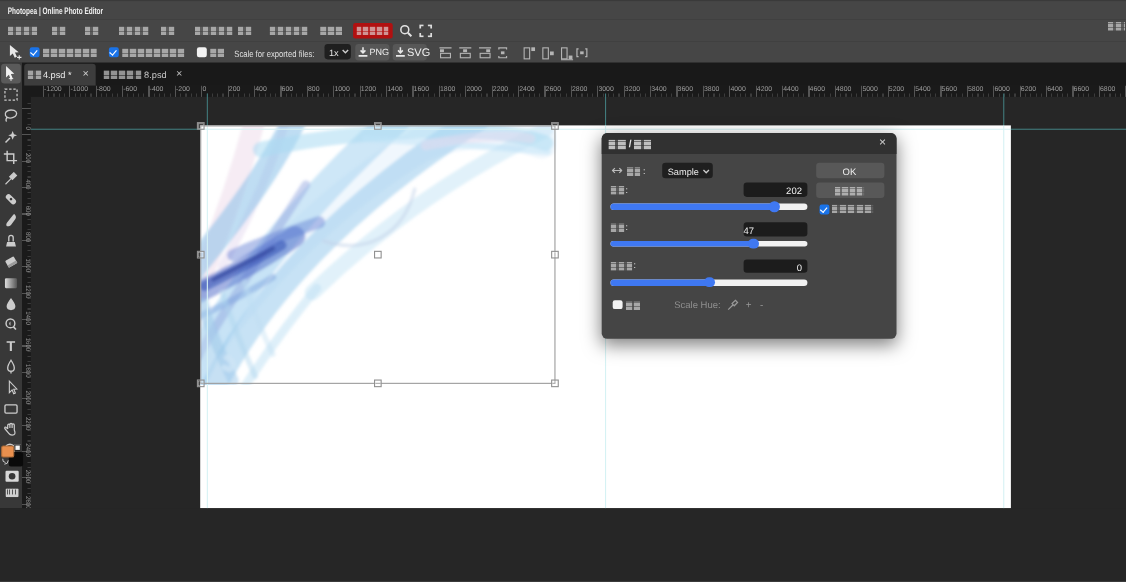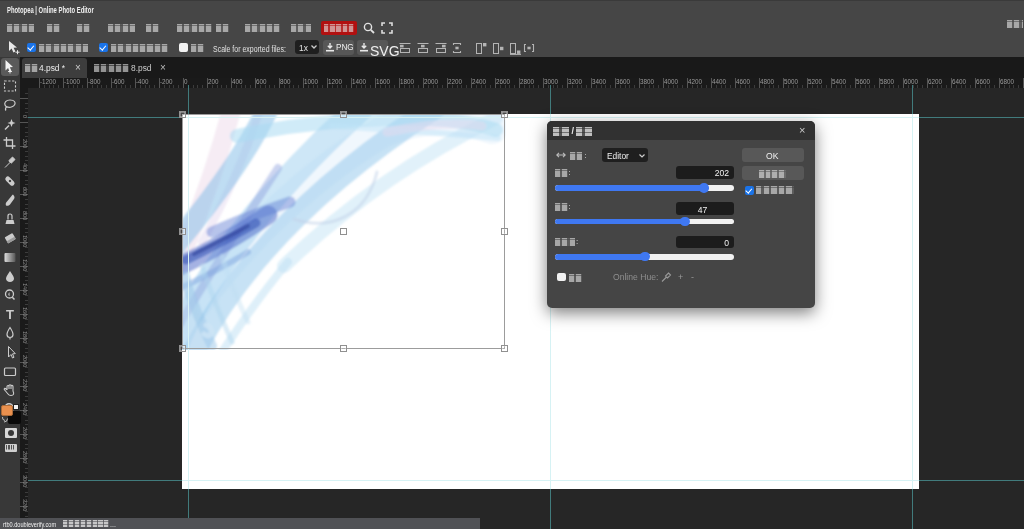--- a/index.html
+++ b/index.html
@@ -1,16 +1,16 @@
 <!DOCTYPE html>
 <html><head><meta charset="utf-8">
 <style>
 html,body{margin:0;padding:0;background:#262626;}
 *{box-sizing:border-box;font-family:"Liberation Sans",sans-serif;}
-#root{position:relative;width:1024px;height:529px;overflow:hidden;background:#262626;}
+#root{position:relative;width:1024px;height:462px;overflow:hidden;background:#262626;}
 .abs{position:absolute;}
 .txt{color:#e4e4e4;font-size:9px;line-height:1;white-space:nowrap;}
 </style></head><body>
 <div id="root">
 
 <div class="abs" style="left:0;top:0;width:1024px;height:18px;background:#464646;border-top:1px solid #3a3a3a;"></div>
 <div class="abs txt" style="left:7px;top:5.5px;font-size:8.5px;color:#f0f0f0;font-weight:bold;transform:scaleX(0.69);transform-origin:0 0;">Photopea | Online Photo Editor</div>
 <div class="abs" style="left:0;top:18px;width:1024px;height:20px;background:#464646;"></div>
 <div class="abs" style="left:7px;top:24px;width:27.4px;height:8px;background:repeating-linear-gradient(90deg, rgba(228,228,228,0.62) 0 5.11px, rgba(228,228,228,0.15) 5.11px 7.3px);-webkit-mask-image:repeating-linear-gradient(0deg,#000 0 2.6px, rgba(0,0,0,0.45) 2.6px 3.5px);"></div>
 <div class="abs" style="left:47px;top:24px;width:12.8px;height:8px;background:repeating-linear-gradient(90deg, rgba(228,228,228,0.62) 0 5.11px, rgba(228,228,228,0.15) 5.11px 7.3px);-webkit-mask-image:repeating-linear-gradient(0deg,#000 0 2.6px, rgba(0,0,0,0.45) 2.6px 3.5px);"></div>
@@ -54,21 +54,21 @@
     <svg class="abs" style="left:325px;top:42px;" width="10" height="10" viewBox="0 0 10 10">
       <path d="M5 1 V5.6 M2.8 3.8 L5 6 L7.2 3.8" fill="none" stroke="#e8e8e8" stroke-width="1.4"></path>
       <path d="M1 8.7 H9" stroke="#e8e8e8" stroke-width="1.6"></path>
     </svg>
     <div class="abs txt" style="left:336px;top:43.5px;font-size:8.2px;color:#efefef;font-weight:normal;">PNG</div>
 <div class="abs" style="left:357px;top:39.5px;width:31px;height:15px;background:#575757;border-radius:3px;"></div>
     <svg class="abs" style="left:359px;top:42px;" width="10" height="10" viewBox="0 0 10 10">
       <path d="M5 1 V5.6 M2.8 3.8 L5 6 L7.2 3.8" fill="none" stroke="#e8e8e8" stroke-width="1.4"></path>
       <path d="M1 8.7 H9" stroke="#e8e8e8" stroke-width="1.6"></path>
     </svg>
-    <div class="abs txt" style="left:370px;top:43.5px;font-size:14px;color:#efefef;font-weight:normal;">SVG</div>
+    <div class="abs txt" style="left:370px;top:43.5px;font-size:10px;color:#efefef;font-weight:normal;">SVG</div>
 <svg class="abs" style="left:399px;top:42px;" width="12" height="12" viewBox="0 0 12 12">
       <rect x="1.5" y="6.5" width="9" height="4" fill="none" stroke="#b4b4b4" stroke-width="1"></rect>
       <line x1="0.5" y1="1.5" x2="11.5" y2="1.5" stroke="#b4b4b4" stroke-width="1"></line>
       <rect x="1" y="2.8" width="3.6" height="2.6" fill="#b4b4b4"></rect>
     </svg>
 <svg class="abs" style="left:417px;top:42px;" width="12" height="12" viewBox="0 0 12 12">
       <rect x="1.5" y="6.5" width="9" height="4" fill="none" stroke="#b4b4b4" stroke-width="1"></rect>
       <line x1="0.5" y1="1.5" x2="11.5" y2="1.5" stroke="#b4b4b4" stroke-width="1"></line>
       <rect x="4" y="2.8" width="3.6" height="2.6" fill="#b4b4b4"></rect>
     </svg>
@@ -327,55 +327,55 @@
 <div class="abs" style="left:553px;top:126.5px;width:16.2px;height:9px;background:repeating-linear-gradient(90deg, rgba(228,228,228,0.8) 0 6.44px, rgba(228,228,228,0.20) 6.44px 9.2px);-webkit-mask-image:repeating-linear-gradient(0deg,#000 0 3.0px, rgba(0,0,0,0.45) 3.0px 4.0px);"></div>
 <div class="abs txt" style="left:571.5px;top:126.5px;font-size:9px;color:#e8e8e8;font-weight:bold;">/</div>
 <div class="abs" style="left:576px;top:126.5px;width:16.2px;height:9px;background:repeating-linear-gradient(90deg, rgba(228,228,228,0.8) 0 6.44px, rgba(228,228,228,0.20) 6.44px 9.2px);-webkit-mask-image:repeating-linear-gradient(0deg,#000 0 3.0px, rgba(0,0,0,0.45) 3.0px 4.0px);"></div>
 <div class="abs txt" style="left:799px;top:125px;font-size:11px;color:#cccccc;font-weight:normal;">×</div>
 <svg class="abs" style="left:556px;top:151px;" width="10" height="8" viewBox="0 0 10 8">
       <path d="M1 4 H9 M3 1.8 L0.8 4 L3 6.2 M7 1.8 L9.2 4 L7 6.2" fill="none" stroke="#bbb" stroke-width="1.1"></path>
     </svg>
 <div class="abs" style="left:569.5px;top:151.5px;width:12.8px;height:8px;background:repeating-linear-gradient(90deg, rgba(228,228,228,0.62) 0 5.11px, rgba(228,228,228,0.15) 5.11px 7.3px);-webkit-mask-image:repeating-linear-gradient(0deg,#000 0 2.6px, rgba(0,0,0,0.45) 2.6px 3.5px);"></div>
 <div class="abs txt" style="left:584.5px;top:151.5px;font-size:8px;color:#e4e4e4;font-weight:normal;">:</div>
 <div class="abs" style="left:602px;top:148px;width:46px;height:13.5px;background:#1f1f1f;border-radius:3px;"></div>
-<div class="abs txt" style="left:607px;top:151.5px;font-size:8.4px;color:#eeeeee;font-weight:normal;">Editor</div>
+<div class="abs txt" style="left:607px;top:151.5px;font-size:8.4px;color:#eeeeee;font-weight:normal;">Sample</div>
 <svg class="abs" style="left:638px;top:152.5px" width="8" height="6" viewBox="0 0 8 6">
       <path d="M1.5 1.5 L4 4 L6.5 1.5" fill="none" stroke="#ccc" stroke-width="1.2"></path>
     </svg>
 <div class="abs" style="left:742px;top:148px;width:62px;height:13.5px;background:#585858;border-radius:3px;"></div>
 <div class="abs txt" style="left:766px;top:151.5px;font-size:8.6px;color:#f0f0f0;font-weight:normal;">OK</div>
 <div class="abs" style="left:742px;top:166px;width:62px;height:13.5px;background:#585858;border-radius:3px;"></div>
 <div class="abs" style="left:759px;top:169.5px;width:27px;height:8px;background:repeating-linear-gradient(90deg, rgba(228,228,228,0.62) 0 4.72px, rgba(228,228,228,0.15) 4.72px 6.75px);-webkit-mask-image:repeating-linear-gradient(0deg,#000 0 2.6px, rgba(0,0,0,0.45) 2.6px 3.5px);"></div>
 <div class="abs" style="left:744.5px;top:185.5px;width:9px;height:9px;background:#1a73e8;border-radius:2px;"></div>
     <div class="abs" style="left:746.9px;top:186.7px;width:3.6px;height:5.5px;border:solid #fff;border-width:0 1.5px 1.5px 0;transform:rotate(40deg);"></div>
 <div class="abs" style="left:756px;top:186px;width:38px;height:8px;background:repeating-linear-gradient(90deg, rgba(228,228,228,0.62) 0 5.32px, rgba(228,228,228,0.15) 5.32px 7.6px);-webkit-mask-image:repeating-linear-gradient(0deg,#000 0 2.6px, rgba(0,0,0,0.45) 2.6px 3.5px);"></div>
 <div class="abs" style="left:555px;top:168.7px;width:12.8px;height:8px;background:repeating-linear-gradient(90deg, rgba(228,228,228,0.62) 0 5.11px, rgba(228,228,228,0.15) 5.11px 7.3px);-webkit-mask-image:repeating-linear-gradient(0deg,#000 0 2.6px, rgba(0,0,0,0.45) 2.6px 3.5px);"></div>
     <div class="abs txt" style="left:568.6px;top:168.7px;font-size:8px;color:#e4e4e4;font-weight:normal;">:</div>
     <div class="abs" style="left:676px;top:166px;width:57.5px;height:12.5px;background:#1c1c1c;border-radius:3px;"></div>
     <div class="abs txt" style="left:676px;top:169.2px;width:53px;text-align:right;font-size:8.6px;color:#f2f2f2;">202</div>
     <div class="abs" style="left:555px;top:185.3px;width:179px;height:5.5px;background:#f2f2f2;border-radius:3px;"></div>
     <div class="abs" style="left:555px;top:185.3px;width:149.0px;height:5.5px;background:#3f78f2;border-radius:3px 0 0 3px;"></div>
     <div class="abs" style="left:699.3px;top:183.10000000000002px;width:9.5px;height:9.5px;background:#3f78f2;border-radius:50%;"></div>
 <div class="abs" style="left:555px;top:203px;width:12.8px;height:8px;background:repeating-linear-gradient(90deg, rgba(228,228,228,0.62) 0 5.11px, rgba(228,228,228,0.15) 5.11px 7.3px);-webkit-mask-image:repeating-linear-gradient(0deg,#000 0 2.6px, rgba(0,0,0,0.45) 2.6px 3.5px);"></div>
     <div class="abs txt" style="left:568.6px;top:203px;font-size:8px;color:#e4e4e4;font-weight:normal;">:</div>
     <div class="abs" style="left:676px;top:202.3px;width:57.5px;height:12.5px;background:#1c1c1c;border-radius:3px;"></div>
-    <div class="abs txt" style="left:676px;top:205.5px;width:53px;text-align:center;font-size:8.6px;color:#f2f2f2;">47</div>
+    <div class="abs txt" style="left:676px;top:205.5px;width:53px;text-align:left;font-size:8.6px;color:#f2f2f2;">47</div>
     <div class="abs" style="left:555px;top:218.8px;width:179px;height:5.5px;background:#f2f2f2;border-radius:3px;"></div>
     <div class="abs" style="left:555px;top:218.8px;width:130.0px;height:5.5px;background:#3f78f2;border-radius:3px 0 0 3px;"></div>
     <div class="abs" style="left:680.3px;top:216.60000000000002px;width:9.5px;height:9.5px;background:#3f78f2;border-radius:50%;"></div>
 <div class="abs" style="left:555px;top:238.1px;width:20.1px;height:8px;background:repeating-linear-gradient(90deg, rgba(228,228,228,0.62) 0 5.11px, rgba(228,228,228,0.15) 5.11px 7.3px);-webkit-mask-image:repeating-linear-gradient(0deg,#000 0 2.6px, rgba(0,0,0,0.45) 2.6px 3.5px);"></div>
     <div class="abs txt" style="left:575.9px;top:238.1px;font-size:8px;color:#e4e4e4;font-weight:normal;">:</div>
     <div class="abs" style="left:676px;top:235.9px;width:57.5px;height:12.5px;background:#1c1c1c;border-radius:3px;"></div>
     <div class="abs txt" style="left:676px;top:239.1px;width:53px;text-align:right;font-size:8.6px;color:#f2f2f2;">0</div>
     <div class="abs" style="left:555px;top:254px;width:179px;height:5.5px;background:#f2f2f2;border-radius:3px;"></div>
     <div class="abs" style="left:555px;top:254px;width:90.0px;height:5.5px;background:#3f78f2;border-radius:3px 0 0 3px;"></div>
     <div class="abs" style="left:640.3px;top:251.8px;width:9.5px;height:9.5px;background:#3f78f2;border-radius:50%;"></div>
 <div class="abs" style="left:557px;top:272.9px;width:8.5px;height:8.5px;background:#f2f2f2;border-radius:2px;"></div>
 <div class="abs" style="left:569px;top:273.5px;width:12.8px;height:8px;background:repeating-linear-gradient(90deg, rgba(228,228,228,0.62) 0 5.11px, rgba(228,228,228,0.15) 5.11px 7.3px);-webkit-mask-image:repeating-linear-gradient(0deg,#000 0 2.6px, rgba(0,0,0,0.45) 2.6px 3.5px);"></div>
-<div class="abs txt" style="left:613px;top:273px;font-size:8.6px;color:#8f8f8f;font-weight:normal;">Online Hue:</div>
+<div class="abs txt" style="left:613px;top:273px;font-size:8.6px;color:#8f8f8f;font-weight:normal;">Scale Hue:</div>
 <svg class="abs" style="left:660px;top:270.5px;" width="12" height="12" viewBox="0 0 12 12">
       <path d="M2 10.5 L6.5 6 M8.5 2 L10.5 4 L7.5 7 L5.5 5 Z" fill="none" stroke="#999" stroke-width="1.1"></path>
     </svg>
 <div class="abs txt" style="left:678px;top:272.5px;font-size:9px;color:#999999;font-weight:normal;">+</div>
 <div class="abs txt" style="left:691px;top:272.5px;font-size:9px;color:#999999;font-weight:normal;">-</div>
 <div class="abs" style="left:0;top:517.5px;width:480px;height:11.5px;background:#505155;"></div>
 <div class="abs txt" style="left:3px;top:520.5px;font-size:7px;color:#f0f0f0;font-weight:normal;transform:scaleX(0.8);transform-origin:0 0;">rtb0.doubleverify.com</div>
 <div class="abs" style="left:63px;top:520px;width:45.8px;height:7px;background:repeating-linear-gradient(90deg, rgba(228,228,228,0.8) 0 4.13px, rgba(228,228,228,0.20) 4.13px 5.9px);-webkit-mask-image:repeating-linear-gradient(0deg,#000 0 2.3px, rgba(0,0,0,0.45) 2.3px 3.1px);"></div>
 <div class="abs txt" style="left:110px;top:520.5px;font-size:7px;color:#f0f0f0;font-weight:normal;">...</div>
 </div>

